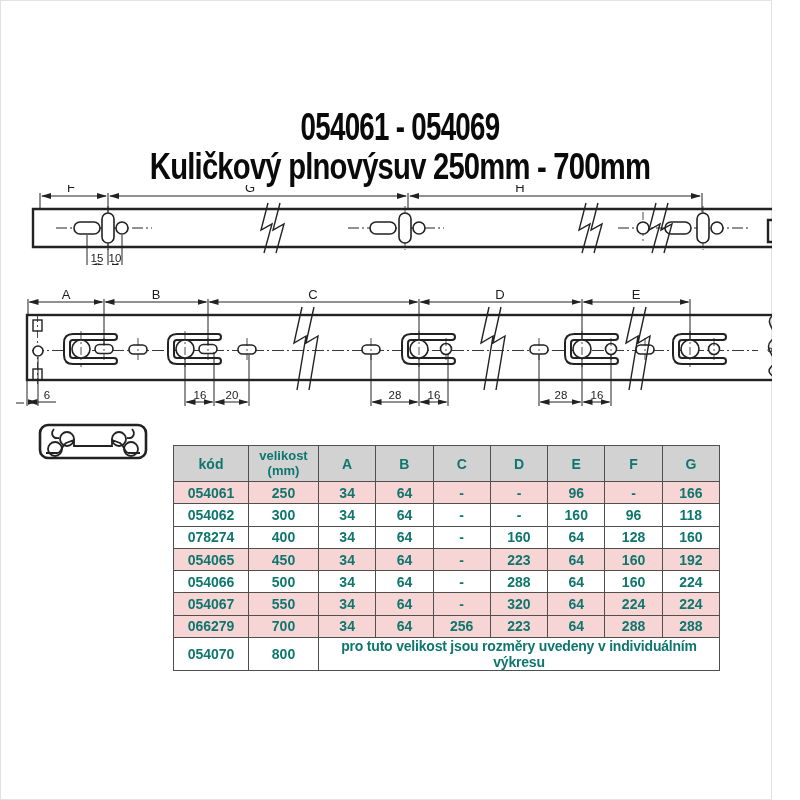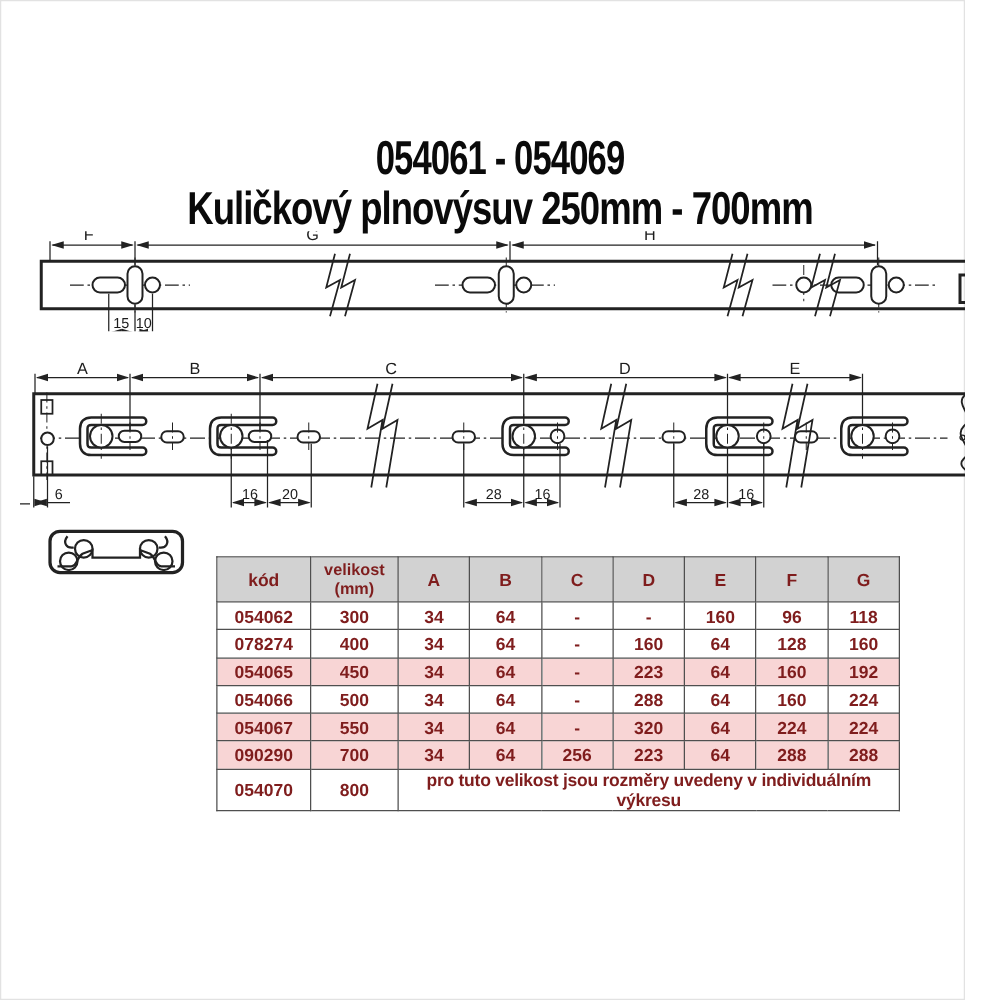--- a/index.html
+++ b/index.html
@@ -14,21 +14,21 @@
   }
   .title1{top:106px;font-size:38px;transform:scaleX(0.73);transform-origin:50% 50%;letter-spacing:-1px;}
   .title2{top:146px;font-size:37px;transform:scaleX(0.79);transform-origin:50% 50%;letter-spacing:-1px;}
   svg{position:absolute;left:0;}
   svg text{font-family:"Liberation Sans","DejaVu Sans",sans-serif;fill:#1c1c1c;stroke:none;}
   .dim-letter{font-size:13px;}
   .dim-num{font-size:11.5px;}
   table.dims{
     position:absolute;left:173px;top:445px;width:547px;
     border-collapse:collapse;table-layout:fixed;
-    font-weight:bold;color:#7f1d1d;
+    font-weight:bold;color:#0f766e;
   }
   table.dims th,table.dims td{
     border:1px solid #4f4f4f;text-align:center;vertical-align:middle;
     padding:0;overflow:hidden;
   }
   table.dims th{height:35px;background:var(--header-gray,#d2d2d2);font-size:14px;}
   table.dims th .two-line{display:block;font-size:13px;line-height:1.15;}
   table.dims td{height:21.3px;font-size:14px;}
   tr.pink td{background:var(--pink,#f8d5d5);}
   tr.white td{background:#ffffff;}
@@ -202,20 +202,31 @@
       <th>A</th>
           <th>B</th>
           <th>C</th>
           <th>D</th>
           <th>E</th>
           <th>F</th>
           <th>G</th>
         </tr>
     </thead>
     <tbody id="tbody">
+        <tr class="pink">
+          <td>054061</td>
+          <td>250</td>
+          <td>34</td>
+          <td>64</td>
+          <td>-</td>
+          <td>-</td>
+          <td>96</td>
+          <td>-</td>
+          <td>166</td>
+        </tr>
         <tr class="white">
           <td>054062</td>
           <td>300</td>
           <td>34</td>
           <td>64</td>
           <td>-</td>
           <td>-</td>
           <td>160</td>
           <td>96</td>
           <td>118</td>
@@ -258,21 +269,21 @@
           <td>550</td>
           <td>34</td>
           <td>64</td>
           <td>-</td>
           <td>320</td>
           <td>64</td>
           <td>224</td>
           <td>224</td>
         </tr>
         <tr class="pink">
-          <td>090290</td>
+          <td>066279</td>
           <td>700</td>
           <td>34</td>
           <td>64</td>
           <td>256</td>
           <td>223</td>
           <td>64</td>
           <td>288</td>
           <td>288</td>
         </tr>
         <tr class="white">

